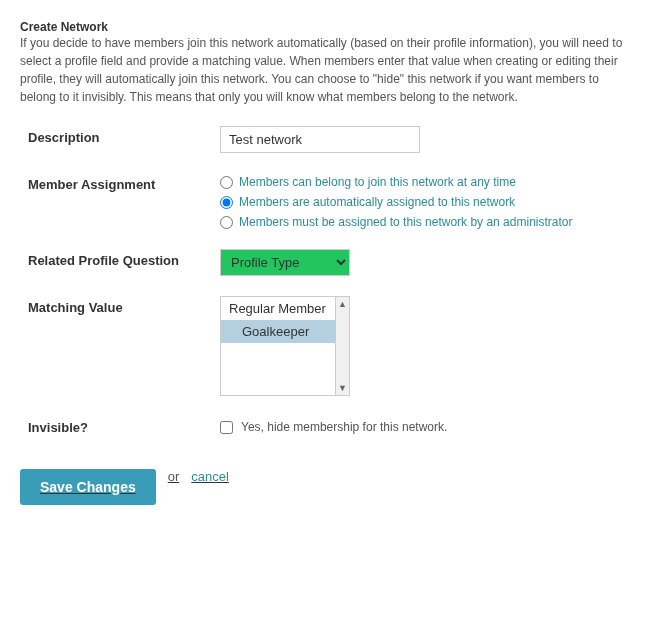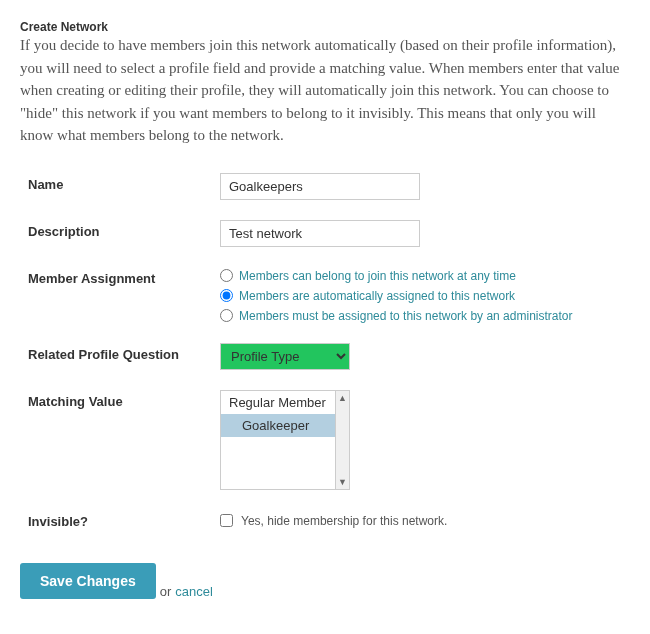--- a/index.html
+++ b/index.html
@@ -13,25 +13,24 @@
       padding: 20px;
     }
 
     .page-title {
       font-size: 12px;
       font-weight: bold;
       color: #333;
     }
 
     .intro-text {
-      font-size: 15px;
+      font-size: 12px;
       color: #555;
       line-height: 1.5;
-      margin-bottom: 16px;
-      font-family: Liberation Serif, serif;
+      margin-bottom: 10px;
     }
 
     .form-table {
       width: 100%;
       border-collapse: collapse;
     }
 
     .form-table tr td {
       padding: 10px 8px;
       vertical-align: top;
@@ -122,22 +121,23 @@
     }
 
     .invisible-row label {
       font-size: 12px;
       color: #555;
     }
 
     .footer-row {
       margin-top: 24px;
       display: flex;
-      align-items: flex-end;
-      gap: 4px;
+      align-items: flex-start;
+      gap: 12px;
+      text-decoration: underline;
     }
 
     .save-button {
       background: #3a9db8;
       color: #fff;
       border: none;
       padding: 10px 20px;
       font-size: 14px;
       font-weight: bold;
       cursor: pointer;
@@ -189,26 +189,20 @@
 </head>
 <body>
 
 <h1 class="page-title">Create Network</h1>
 
 <p class="intro-text">If you decide to have members join this network automatically (based on their profile information), you will need to select a profile field and provide a matching value. When members enter that value when creating or editing their profile, they will automatically join this network. You can choose to "hide" this network if you want members to belong to it invisibly. This means that only you will know what members belong to the network.</p>
 
 <table class="form-table">
   <tbody>
 
-    <tr>
-      <td>Name</td>
-      <td>
-        <input type="text" value="Goalkeepers" style="">
-      </td>
-    </tr>
 
     <tr>
       <td>Description</td>
       <td>
         <input type="text" value="Test network" style="">
       </td>
     </tr>
 
     <tr>
       <td>Member Assignment</td>

